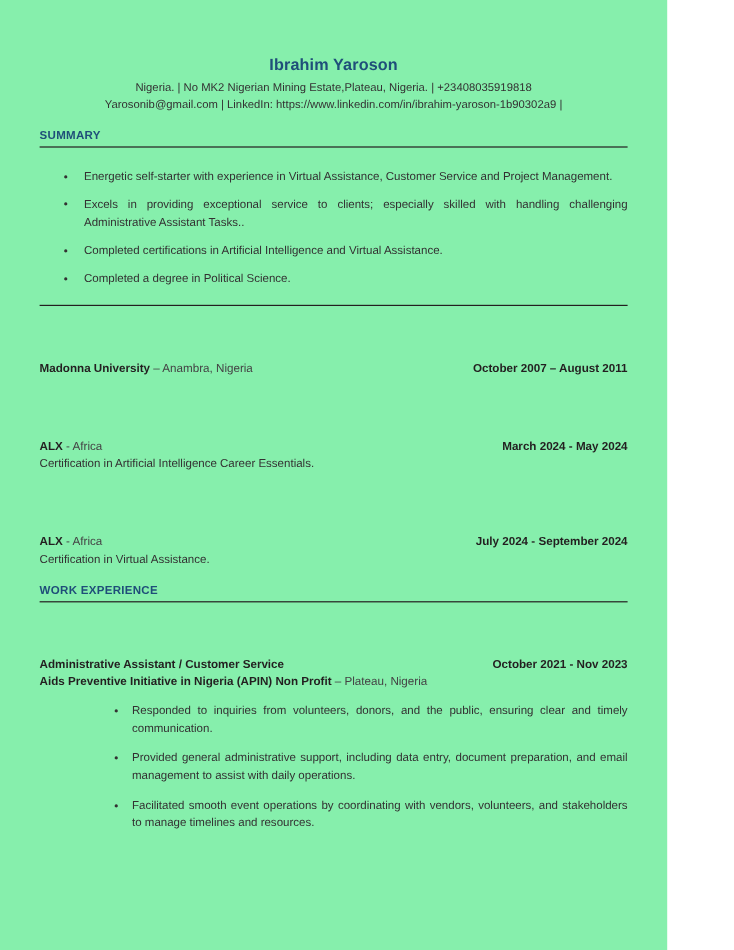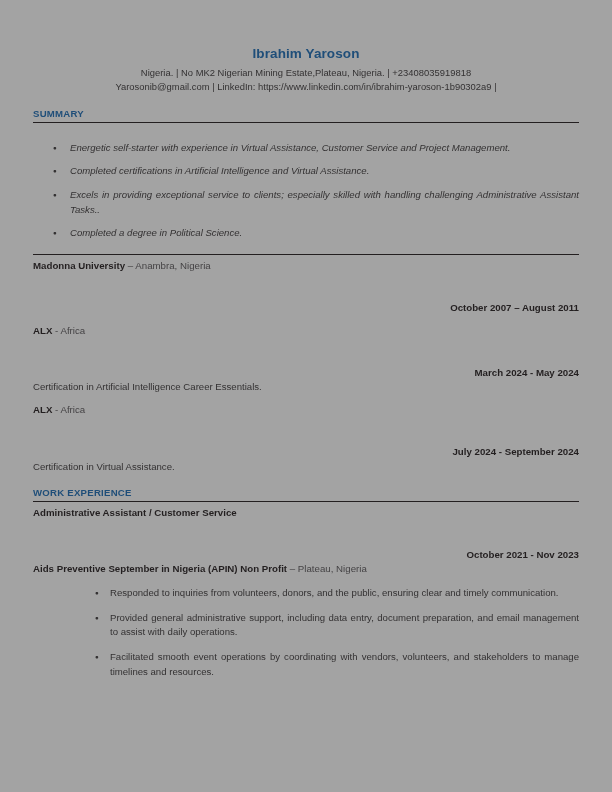--- a/index.html
+++ b/index.html
@@ -9,23 +9,23 @@
   }
   body {
     width: 612px;
     height: 792px;
     font-family: "Liberation Sans", sans-serif;
     color: #231f20;
     -webkit-font-smoothing: antialiased;
   }
   .page {
     position: relative;
-    width: 612px;
+    width: 556px;
     height: 792px;
-    background: #a3a3a3;
+    background: #86efac;
     box-sizing: border-box;
     padding: 0 33px;
     overflow: hidden;
   }
 
   
   .hdr {
     padding-top: 46px;
     text-align: center;
   }
@@ -93,31 +93,31 @@
   }
   
   ul.work-list > li {
     padding-left: 77px;
     margin-top: 10px;
   }
   ul.work-list > li::before {
     left: 62px;
     top: 0;
   }
-  ul.summary-list { margin-top: 18px; font-style: italic; }
+  ul.summary-list { margin-top: 18px; }
   ul.work-list { margin-top: 1px; }
 
   
   .entry {
     margin-top: 9px;
   }
   .entry.tight { margin-top: 4px; }
   .entry-row {
     display: flex;
-    align-items: flex-start;
+    align-items: flex-end;
     justify-content: space-between;
     font-size: 9.7px;
     line-height: 14.2px;
   }
   .entry-left {
     color: #333132;
     white-space: nowrap;
   }
   .entry-left .org {
     font-weight: bold;
@@ -155,22 +155,22 @@
     <div class="cand-name">Ibrahim Yaroson</div>
     <div class="contact-line first">Nigeria. | No MK2 Nigerian Mining Estate,Plateau, Nigeria. | +23408035919818</div>
     <div class="contact-line">Yarosonib@gmail.com | LinkedIn: https://www.linkedin.com/in/ibrahim-yaroson-1b90302a9 |</div>
   </div>
 
   <div class="sec">
     <div class="sec-title">SUMMARY</div>
     <div class="sec-rule"></div>
     <ul class="blist summary-list">
       <li>Energetic self-starter with experience in Virtual Assistance, Customer Service and Project Management.</li>
+      <li>Excels in providing exceptional service to clients; especially skilled with handling challenging Administrative Assistant Tasks..</li>
       <li>Completed certifications in Artificial Intelligence and Virtual Assistance.</li>
-      <li>Excels in providing exceptional service to clients; especially skilled with handling challenging Administrative Assistant Tasks..</li>
       <li>Completed a degree in Political Science.</li>
     </ul>
   </div>
 
   <div class="sec">
     <div class="sec-rule"></div>
 
     <div class="entry tight">
       <div class="entry-row">
         <div class="entry-left"><span class="org">Madonna University</span><span class="loc"> – Anambra, Nigeria</span></div>
@@ -198,21 +198,21 @@
   <div class="sec">
     <div class="sec-title">WORK EXPERIENCE</div>
     <div class="sec-rule"></div>
 
     <div class="entry tight">
       <div class="entry-row">
         <div class="role-title">Administrative Assistant / Customer Service</div>
         <div class="entry-date">October 2021 - Nov 2023</div>
       </div>
       <div class="entry-row">
-        <div class="entry-left"><span class="org">Aids Preventive September in Nigeria (APIN) Non Profit</span><span class="loc"> – Plateau, Nigeria</span></div>
+        <div class="entry-left"><span class="org">Aids Preventive Initiative in Nigeria (APIN) Non Profit</span><span class="loc"> – Plateau, Nigeria</span></div>
       </div>
       <ul class="blist work-list">
         <li>Responded to inquiries from volunteers, donors, and the public, ensuring clear and timely communication.</li>
         <li>Provided general administrative support, including data entry, document preparation, and email management to assist with daily operations.</li>
         <li>Facilitated smooth event operations by coordinating with vendors, volunteers, and stakeholders to manage timelines and resources.</li>
       </ul>
     </div>
   </div>
 
 </div>

